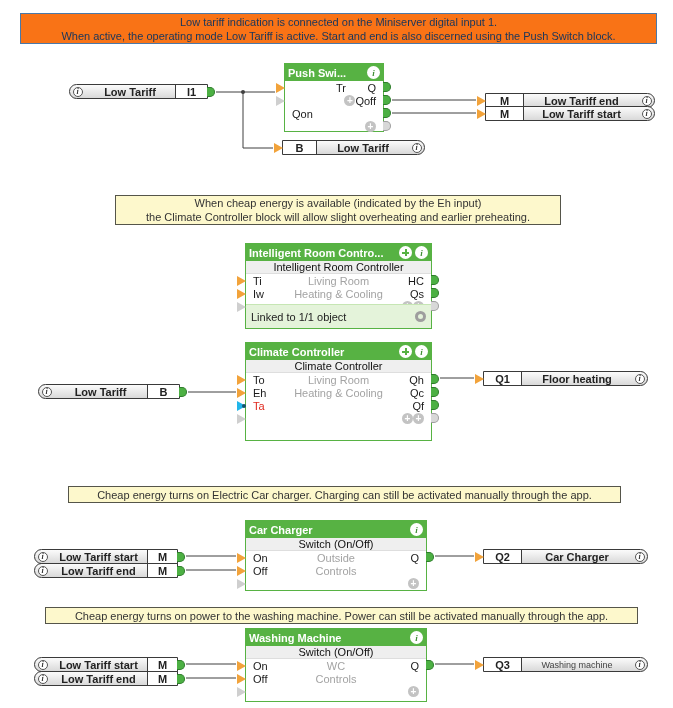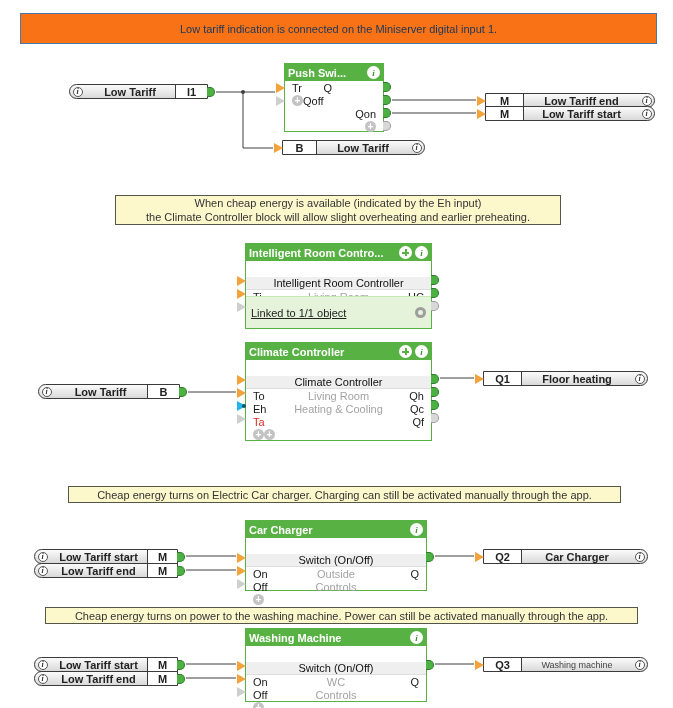--- a/index.html
+++ b/index.html
@@ -52,32 +52,32 @@
   .fblock { position:absolute; z-index:3; background:#fff; border:1px solid #57b243; font-size:11px; }
   .fb-head { height:17px; background:#57b243; color:#fff; font-weight:bold;
              display:flex; align-items:center; padding:0 3px; }
   .fb-title { flex:1; white-space:nowrap; overflow:hidden; }
   .hicon { width:13px; height:13px; min-width:13px; border-radius:50%; background:#fff; margin-left:3px;
            display:flex; align-items:center; justify-content:center; position:relative; }
   .hicon.info { color:#3f8f33; font:italic bold 9px "Liberation Serif", serif; }
   .hicon.vis::before { content:''; position:absolute; left:3px; top:5.5px; width:7px; height:2px; background:#57b243; }
   .hicon.vis::after  { content:''; position:absolute; left:5.5px; top:3px; width:2px; height:7px; background:#57b243; }
   .fb-sub { height:13px; background:#efefef; border-bottom:1px solid #dedede; color:#111;
-            display:flex; align-items:center; justify-content:center; white-space:nowrap;margin-top:16px; }
-  .fb-row { height:13px; display:flex; align-items:center; justify-content:flex-start; padding:0 7px; }
+            display:flex; align-items:center; justify-content:center; white-space:nowrap; }
+  .fb-row { height:13px; display:flex; align-items:center; justify-content:flex-end; padding:0 7px; }
   .pin  { min-width:20px; text-align:left; color:#1a1a1a; white-space:nowrap; }
   .pout { min-width:20px; text-align:right; color:#1a1a1a; white-space:nowrap; }
   .ctr  { flex:1; text-align:center; color:#a3a3a3; white-space:nowrap; overflow:hidden; }
   .red  { color:#e02b20; }
   .plus { width:11px; height:11px; border-radius:50%; background:#c3c3c3; color:#fff;
           font-size:10px; font-weight:bold; line-height:1;
           display:flex; align-items:center; justify-content:center; }
-  .fb-foot { position:absolute; left:0; right:0; bottom:0; height:32px; background:#e4f3da;
+  .fb-foot { position:absolute; left:0; right:0; bottom:0; height:24px; background:#e4f3da;
              border-top:1px solid #c6e6b4; color:#222;
-             display:flex; align-items:center; justify-content:space-between; padding:0 5px;text-decoration:underline; }
+             display:flex; align-items:center; justify-content:space-between; padding:0 5px; }
   .gear { width:11px; height:11px; min-width:11px; border-radius:50%; background:#9e9e9e; position:relative; }
   .gear::after { content:''; position:absolute; left:3px; top:3px; width:5px; height:5px;
                  border-radius:50%; background:#e4f3da; }
 </style>
 </head>
 <body>
 
 <div id="canvas">
 
   <svg class="wires" width="673" height="708">
@@ -94,20 +94,21 @@
       <line x1="435" y1="556" x2="474" y2="556"></line>
       <line x1="186" y1="664" x2="236" y2="664"></line>
       <line x1="186" y1="678" x2="236" y2="678"></line>
       <line x1="435" y1="664" x2="474" y2="664"></line>
     </g>
     <circle cx="243" cy="92" r="2" fill="#3f3f3f"></circle>
   </svg>
 
   <div class="note note-blue" style="left:20px;top:13px;width:637px;height:31px">
     <div>Low tariff indication is connected on the Miniserver digital input 1.</div>
+    <div>When active, the operating mode Low Tariff is active. Start and end is also discerned using the Push Switch block.</div>
   </div>
   <div class="note note-yellow" style="left:68px;top:486px;width:553px;height:17px">
     <div>Cheap energy turns on Electric Car charger. Charging can still be activated manually through the app.</div>
   </div>
   <div class="note note-yellow" style="left:115px;top:195px;width:446px;height:30px">
     <div>When cheap energy is available (indicated by the Eh input)</div>
     <div>the Climate Controller block will allow slight overheating and earlier preheating.</div>
   </div>
   <div class="note note-yellow" style="left:45px;top:607px;width:593px;height:17px">
     <div>Cheap energy turns on power to the washing machine. Power can still be activated manually through the app.</div>
@@ -224,21 +225,21 @@
       <span class="hicon info">i</span>
     </div>
     <div class="fb-row">
       <span class="pin">Tr</span>
       <span class="pout">Q</span>
     </div>
     <div class="fb-row">
       <span class="plus">+</span>
       <span class="pout">Qoff</span>
     </div>
-    <div class="fb-row" style="justify-content:flex-end">
+    <div class="fb-row" style="justify-content:flex-start">
       <span class="pout">Qon</span>
     </div>
     <div class="fb-row" style="justify-content:flex-end">
       <span class="plus">+</span>
     </div>
     <span class="conn arrow arrow-orange" style="left:-9px;top:19px"></span>
     <span class="conn arrow arrow-gray" style="left:-9px;top:32px"></span>
     <span class="conn cap-green" style="right:-8px;top:18px"></span>
     <span class="conn cap-green" style="right:-8px;top:31px"></span>
     <span class="conn cap-green" style="right:-8px;top:44px"></span>

